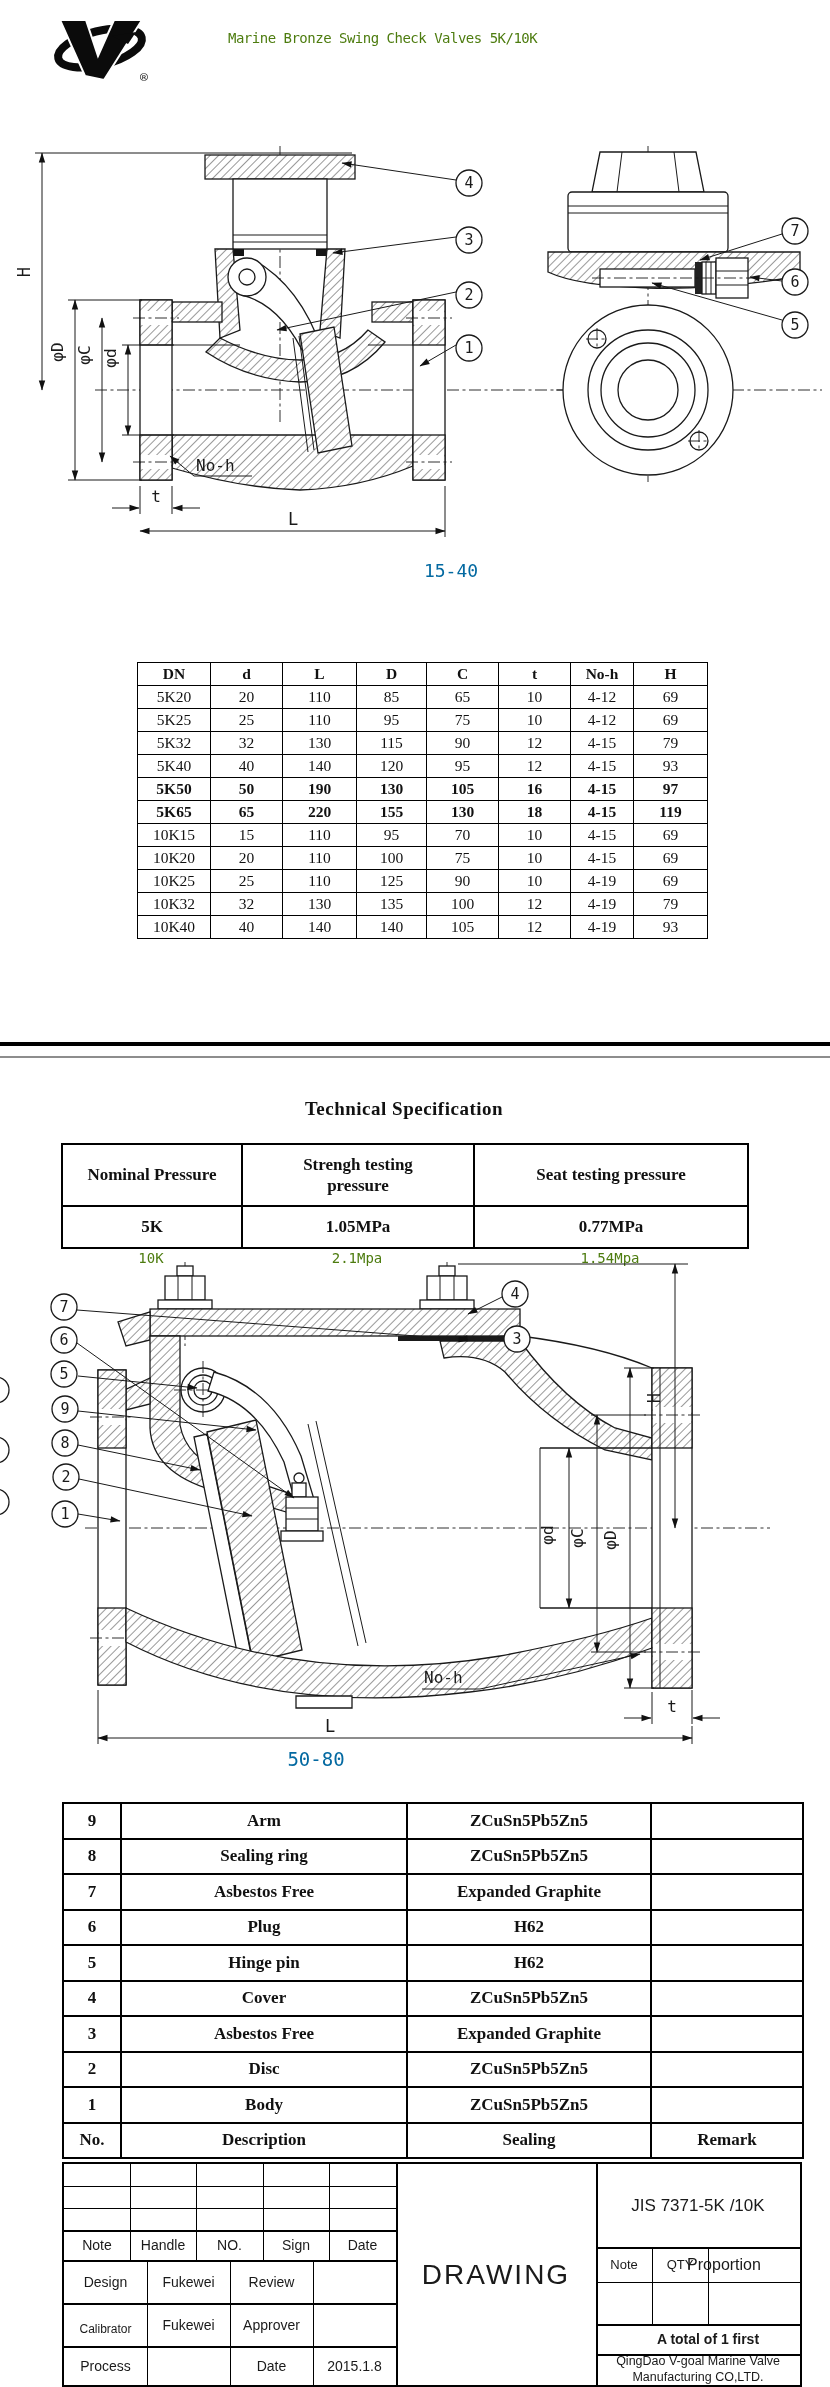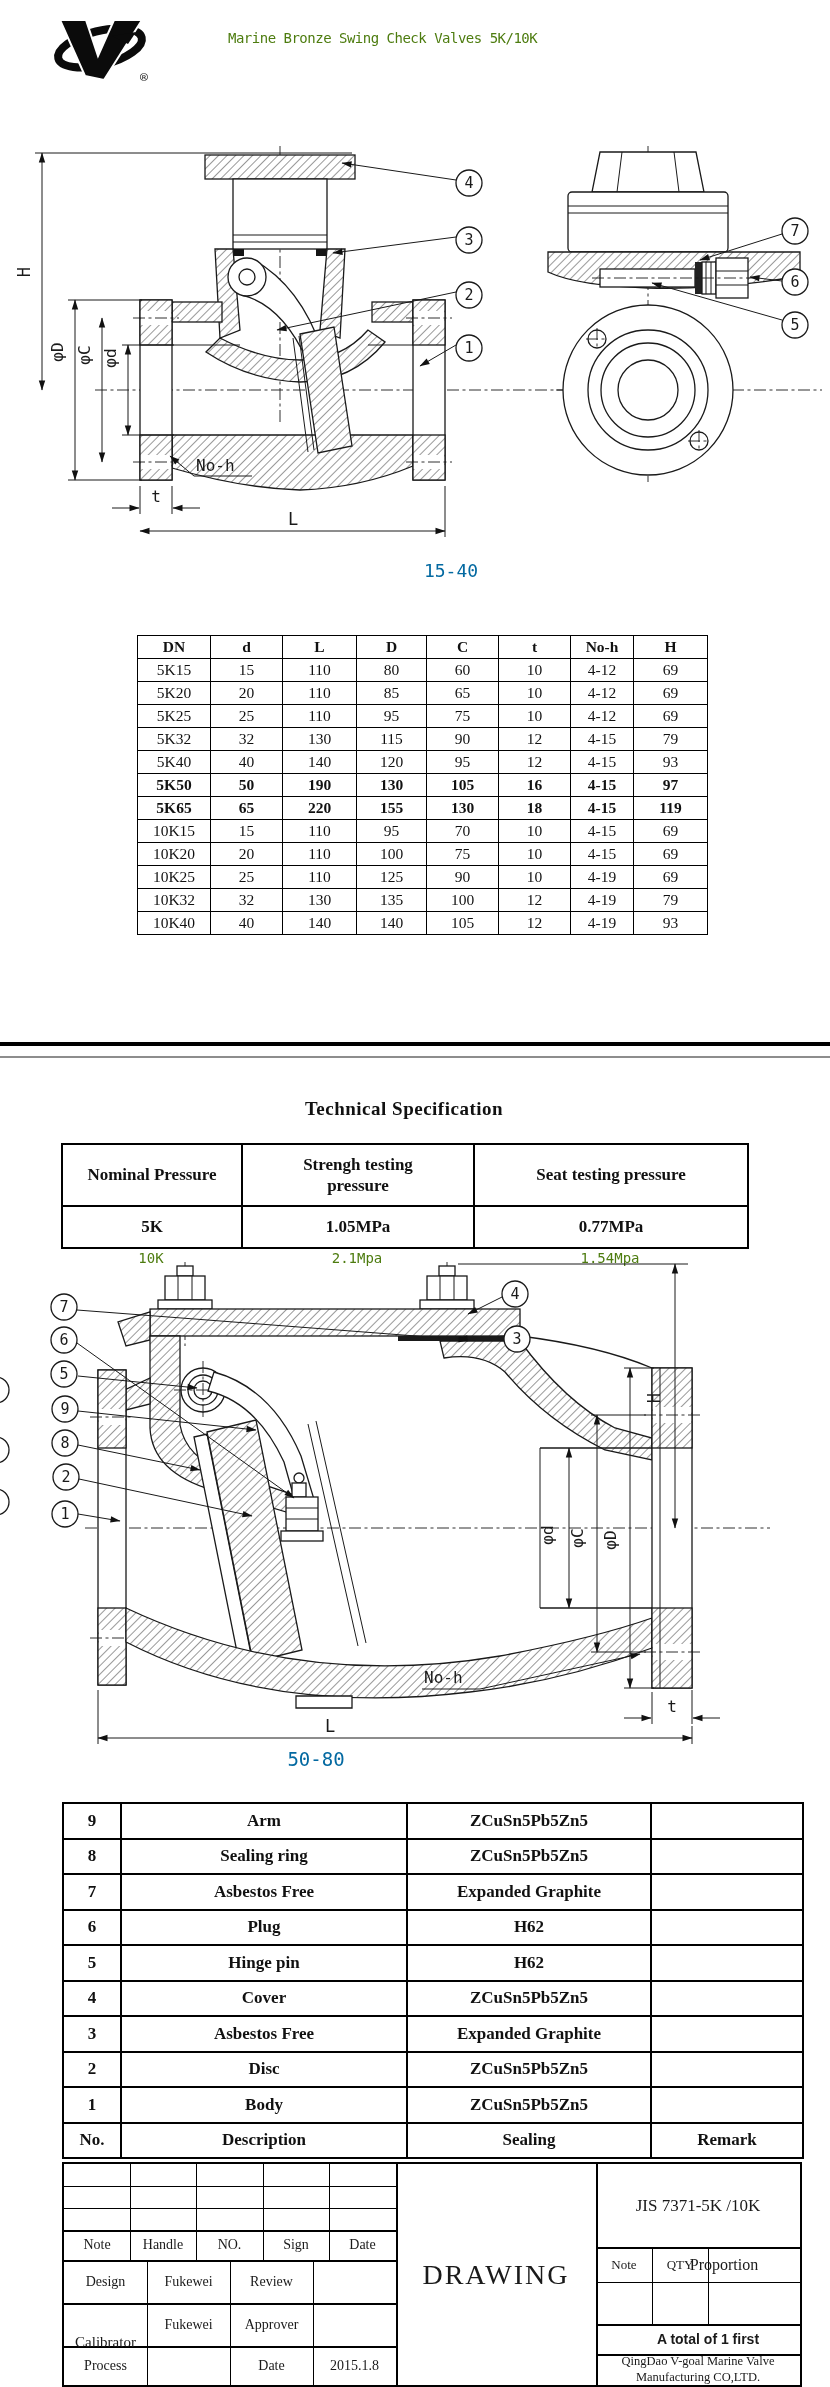--- a/index.html
+++ b/index.html
@@ -6,21 +6,21 @@
   body{width:830px;height:2387px;position:relative;background:#fff;color:#111;
        font-family:"Liberation Sans",sans-serif;overflow:hidden}
   .abs{position:absolute}
   .cad{font-family:"DejaVu Sans Mono",monospace;color:#4d7c0f}
   table{border-collapse:collapse;table-layout:fixed}
 
   
   #page-title{left:228px;top:30px;font-size:14px;letter-spacing:-0.5px;white-space:nowrap}
 
   
-  .dimtab{position:absolute;left:137px;top:635px;width:570px;
+  .dimtab{position:absolute;left:137px;top:662px;width:570px;
           font-family:"Liberation Serif",serif;font-size:15.5px}
   .dimtab th,.dimtab td{border:1.6px solid #000;text-align:center;padding:0;height:22px;font-weight:400}
   .dimtab thead th{font-weight:700}
   .dimtab tr.bold td{font-weight:700}
 
   
   .div1{left:0;top:1042px;width:830px;height:4px;background:#000}
   .div2{left:0;top:1056px;width:830px;height:2px;background:#8d8d8d}
 
   
@@ -37,21 +37,21 @@
 
   
   .ptab{position:absolute;left:62px;top:1802px;width:740px;
         font-family:"Liberation Serif",serif;font-weight:700;font-size:17px}
   .ptab td{border:2px solid #000;text-align:center;height:33.5px;padding:0}
 
   
   .tblock{left:62px;top:2162px;width:740px;height:225px;border:2px solid #000;box-sizing:border-box}
   .tb-line{position:absolute;background:#000}
   .tb-cell{position:absolute;display:flex;align-items:center;justify-content:center;
-           font-family:Liberation Serif, serif;color:#1a1a1a;text-align:center}
+           font-family:Liberation Sans, sans-serif;color:#1a1a1a;text-align:center}
 
   
   .range-label{font-family:"DejaVu Sans Mono",monospace;font-size:18px;color:#0369a1;text-align:center}
 
   
   .ln{stroke:#1a1a1a;stroke-width:1.3;fill:none}
   .lnthin{stroke-width:1}
   .hat{fill:url(#hx);stroke:#1a1a1a;stroke-width:1.3}
   .wht{fill:#fff;stroke:#1a1a1a;stroke-width:1.3}
   .cl{stroke:#1a1a1a;stroke-width:0.9;fill:none;stroke-dasharray:12 3.5 3 3.5}
@@ -241,30 +241,20 @@
       <th>L</th>
       <th>D</th>
       <th>C</th>
       <th>t</th>
       <th>No-h</th>
       <th>H</th>
     </tr>
   </thead>
   <tbody>
 
-      <tr>
-        <td>5K15</td>
-        <td>15</td>
-        <td>110</td>
-        <td>80</td>
-        <td>60</td>
-        <td>10</td>
-        <td>4-12</td>
-        <td>69</td>
-      </tr>
 
       <tr>
         <td>5K20</td>
         <td>20</td>
         <td>110</td>
         <td>85</td>
         <td>65</td>
         <td>10</td>
         <td>4-12</td>
         <td>69</td>
@@ -669,21 +659,21 @@
   <div class="tb-cell" style="left:66px;top:66px;width:66px;height:30px;font-size:14px">Handle</div>
   <div class="tb-cell" style="left:132px;top:66px;width:67px;height:30px;font-size:14px">NO.</div>
   <div class="tb-cell" style="left:199px;top:66px;width:66px;height:30px;font-size:14px">Sign</div>
   <div class="tb-cell" style="left:265px;top:66px;width:67px;height:30px;font-size:14px">Date</div>
 
   <div class="tb-cell" style="left:0;top:96px;width:83px;height:43px;font-size:14px">Design</div>
   <div class="tb-cell" style="left:83px;top:96px;width:83px;height:43px;font-size:14px">Fukewei</div>
   <div class="tb-cell" style="left:166px;top:96px;width:83px;height:43px;font-size:14px">Review</div>
   <div class="tb-cell" style="left:249px;top:96px;width:83px;height:43px;font-size:14px"></div>
 
-  <div class="tb-cell" style="left:0;top:152px;width:83px;height:52px;font-size:15px">Calibrator</div>
+  <div class="tb-cell" style="left:0;top:139px;width:83px;height:52px;font-size:12px">Calibrator</div>
   <div class="tb-cell" style="left:83px;top:139px;width:83px;height:43px;font-size:14px">Fukewei</div>
   <div class="tb-cell" style="left:166px;top:139px;width:83px;height:43px;font-size:14px">Approver</div>
   <div class="tb-cell" style="left:249px;top:139px;width:83px;height:43px;font-size:14px"></div>
 
   <div class="tb-cell" style="left:0;top:182px;width:83px;height:39px;font-size:14px">Process</div>
   <div class="tb-cell" style="left:83px;top:182px;width:83px;height:39px;font-size:14px"></div>
   <div class="tb-cell" style="left:166px;top:182px;width:83px;height:39px;font-size:14px">Date</div>
   <div class="tb-cell" style="left:249px;top:182px;width:83px;height:39px;font-size:14px">2015.1.8</div>
 
   <div class="tb-cell" style="left:332px;top:0;width:200px;height:221px;font-size:28px;letter-spacing:2px">DRAWING</div>

